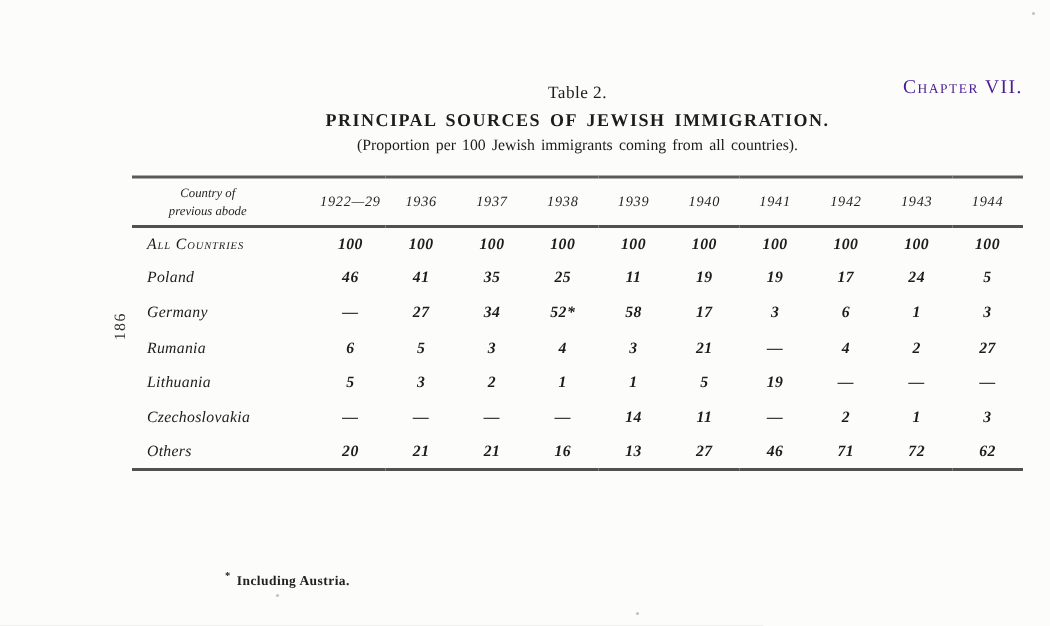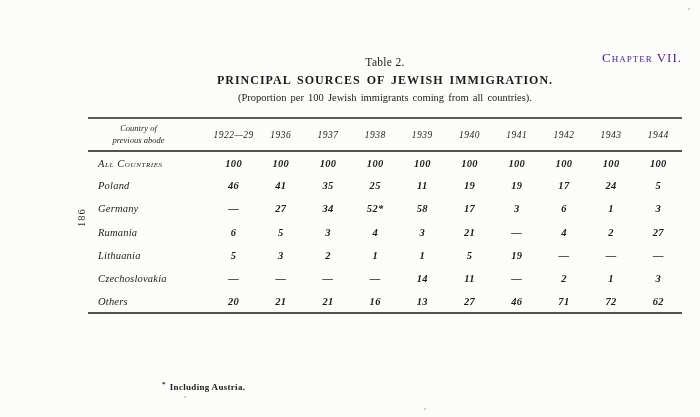--- a/index.html
+++ b/index.html
@@ -32,21 +32,21 @@
     border-bottom:2px solid #51514f;
   }
   th.chead { font-size:8.5px; line-height:1.3; text-align:center; padding-right:22px; color:#242424; }
   th.year  { font-size:9.5px; letter-spacing:0.5px; text-align:center; color:#242424; }
   tbody tr { height:23.2px; }
   tbody td { vertical-align:middle; }
   td.country { text-align:left; padding-left:10px; font-size:10.5px; letter-spacing:0.2px; }
   td.caps    { font-variant:small-caps; letter-spacing:0.6px; }
   td.val     { text-align:center; font-size:10.5px; font-weight:bold; letter-spacing:0.3px; }
 
-  .footnote { position:absolute; left:150px; top:380px; font-size:9px; font-weight:bold; letter-spacing:0.3px; color:#222;margin-left:12px; }
+  .footnote { position:absolute; left:150px; top:380px; font-size:9px; font-weight:bold; letter-spacing:0.3px; color:#222; }
   .fstar { vertical-align:super; font-size:7px; margin-right:4px; }
 
   .speck { position:absolute; background:#9a9a96; border-radius:50%; opacity:0.6; }
   .s1 { left:184px; top:396px; width:2px; height:2px; }
   .s2 { left:424px; top:408px; width:2px; height:2px; }
   .s3 { left:688px; top:8px;  width:2px; height:2px; }
 </style>
 </head>
 <body>
 

